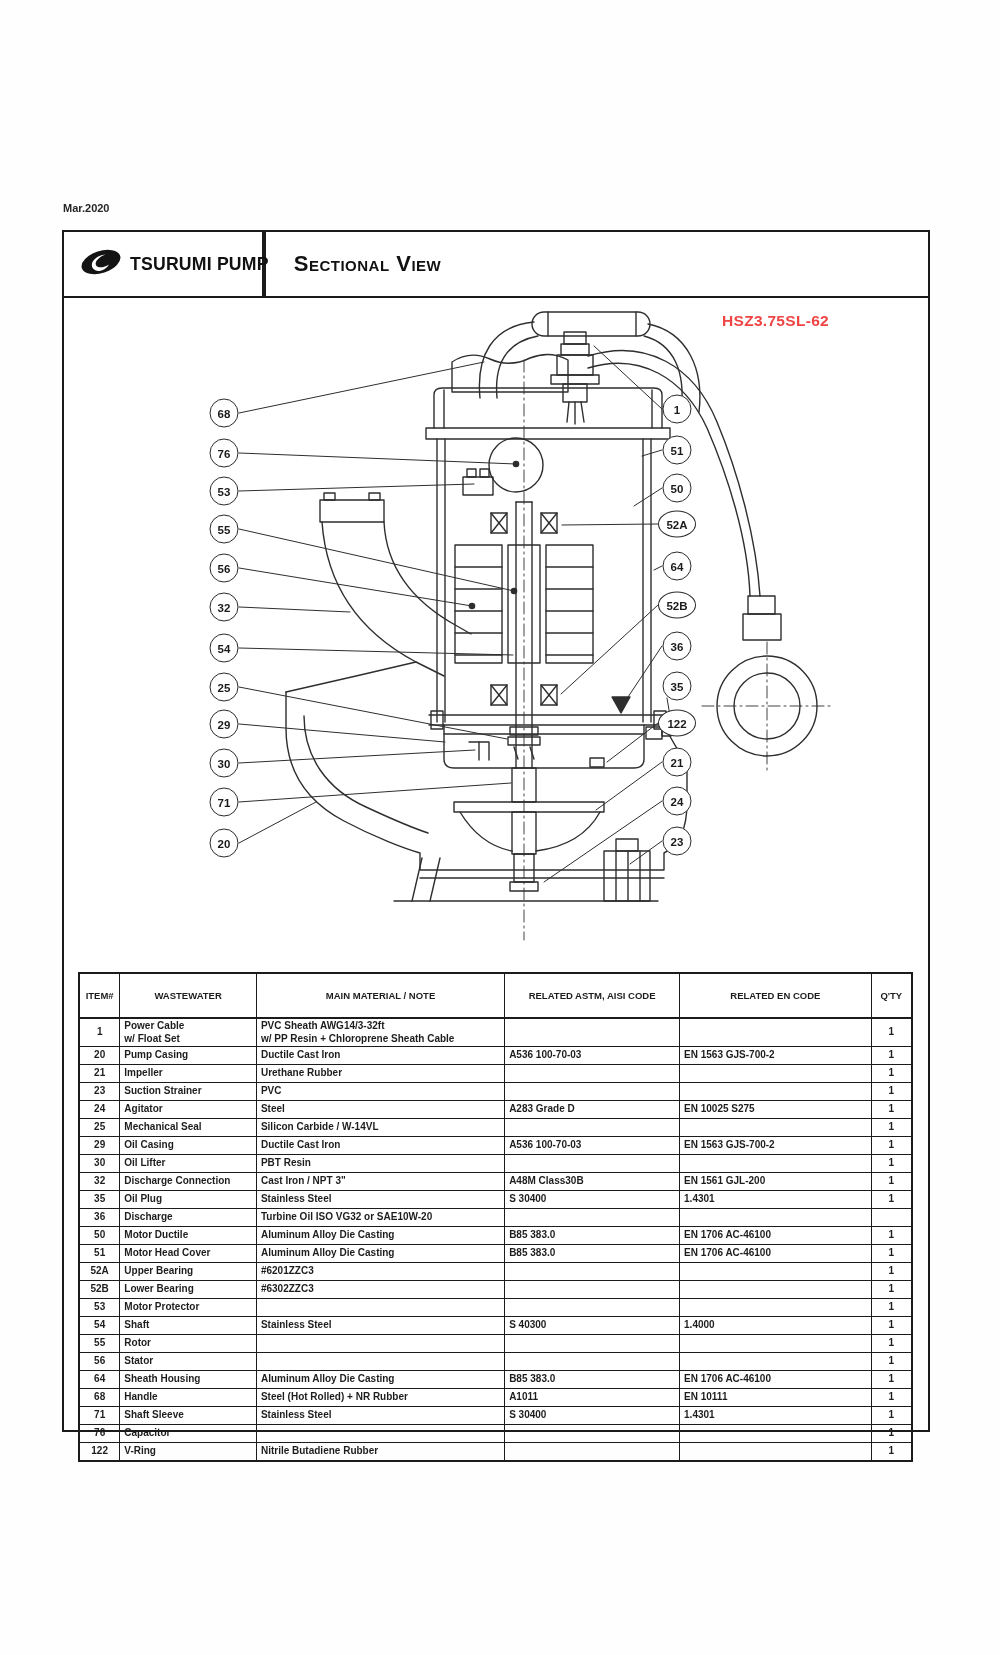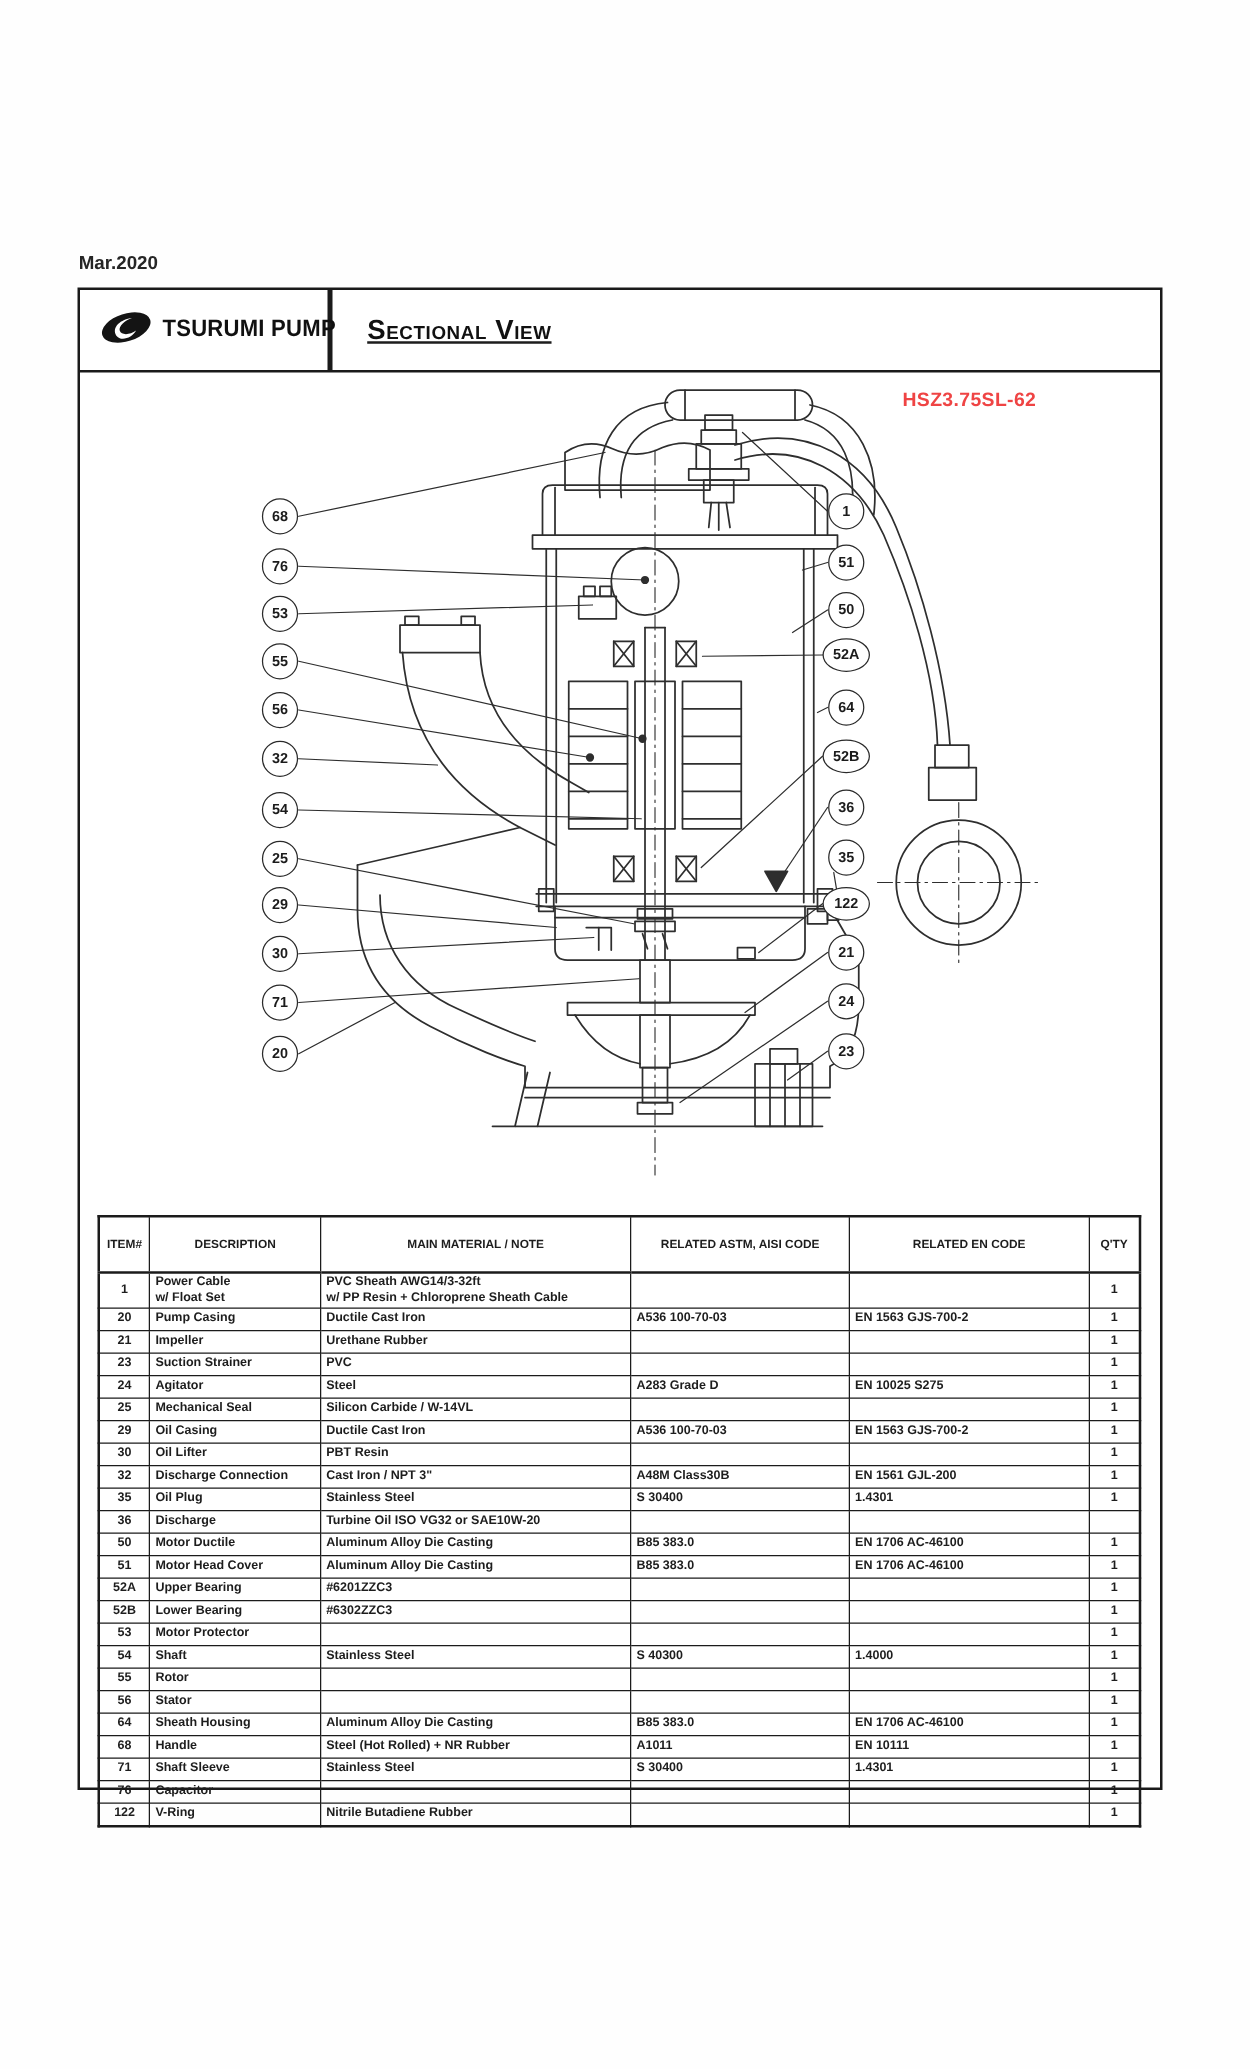--- a/index.html
+++ b/index.html
@@ -1,30 +1,30 @@
 <!DOCTYPE html>
 <html><head>
 <meta charset="utf-8">
 <style>
   html,body{margin:0;padding:0;background:#ffffff;}
   .page{position:relative;width:1000px;height:1655px;background:#fefefe;
         font-family:"Liberation Sans", sans-serif;color:#1d1d1d;overflow:hidden;}
-  .date{position:absolute;left:63px;top:202px;font-size:15px;font-weight:600;color:#262626;}
+  .date{position:absolute;left:63px;top:202px;font-size:11px;font-weight:600;color:#262626;}
   .frame{position:absolute;left:62px;top:230px;width:868px;height:1202px;
          border:2.5px solid #1a1a1a;box-sizing:border-box;background:#fff;}
   
   .titleblock{display:flex;height:64px;border-bottom:2.5px solid #1a1a1a;}
   .tb-logo{width:200px;border-right:2.5px solid #1a1a1a;display:flex;align-items:center;
            padding-left:14px;box-sizing:border-box;gap:6px;}
   .brand{font-size:19px;font-weight:900;letter-spacing:.2px;transform:scaleX(.93);
          transform-origin:left center;white-space:nowrap;color:#111;}
   .tb-center{flex:1;display:flex;flex-direction:column;align-items:center;justify-content:center;}
   .series{font-size:17px;font-weight:800;letter-spacing:.6px;color:#111;}
   .subtitle{font-size:12.5px;font-weight:700;letter-spacing:.2px;margin-top:2px;color:#111;}
-  .tb-view{width:203px;border-left:2.5px solid #1a1a1a;display:flex;align-items:center;justify-content:center;text-decoration:underline;}
+  .tb-view{width:203px;border-left:2.5px solid #1a1a1a;display:flex;align-items:center;justify-content:center;}
   .tb-view span{font-variant:small-caps;font-size:22px;font-weight:900;letter-spacing:.5px;color:#111;}
   
   .drawing{position:relative;width:100%;height:672px;}
   .art{position:absolute;left:0;top:0;}
   .model{position:absolute;left:658px;top:14px;font-size:15.5px;font-weight:800;letter-spacing:.3px;color:#ef4444;}
   .balloon{position:absolute;transform:translate(-50%,-50%);min-width:29px;height:29px;
            border:1.7px solid #2a2a2a;border-radius:50%;background:#fff;
            display:flex;align-items:center;justify-content:center;
            font-size:11.5px;font-weight:700;color:#1b1b1b;box-sizing:border-box;}
   .balloon.wide{min-width:38px;height:27px;}
@@ -267,21 +267,21 @@
         <col style="width:4.9%">
           <col style="width:16.4%">
           <col style="width:29.8%">
         <col style="width:21%">
           <col style="width:23%">
           <col style="width:4.9%">
       </colgroup>
       <thead>
         <tr id="bom-head">
             <th>ITEM#</th>
-            <th>DESCRIPTION</th>
+            <th>WASTEWATER</th>
             <th>MAIN MATERIAL / NOTE</th>
             <th>RELATED ASTM, AISI CODE</th>
             <th>RELATED EN CODE</th>
             <th>Q'TY</th>
           </tr>
       </thead>
       <tbody id="bom-body">
           <tr>
             <td class="c-item">1</td>
             <td class="c-desc">Power Cable

